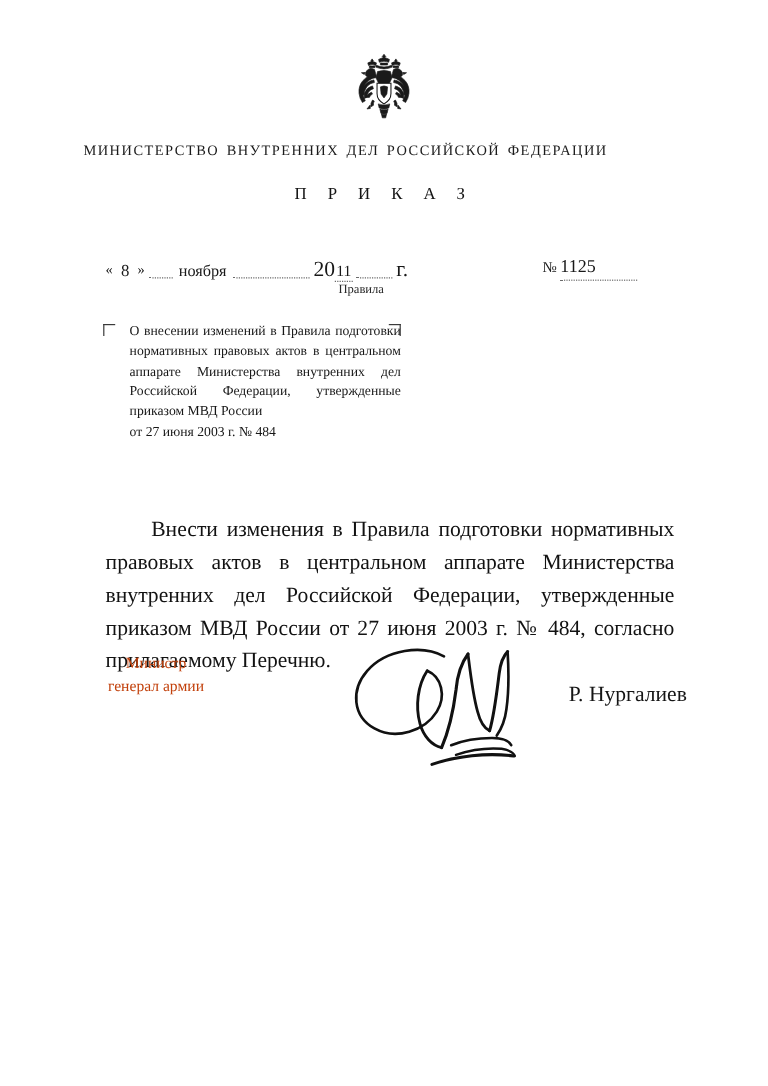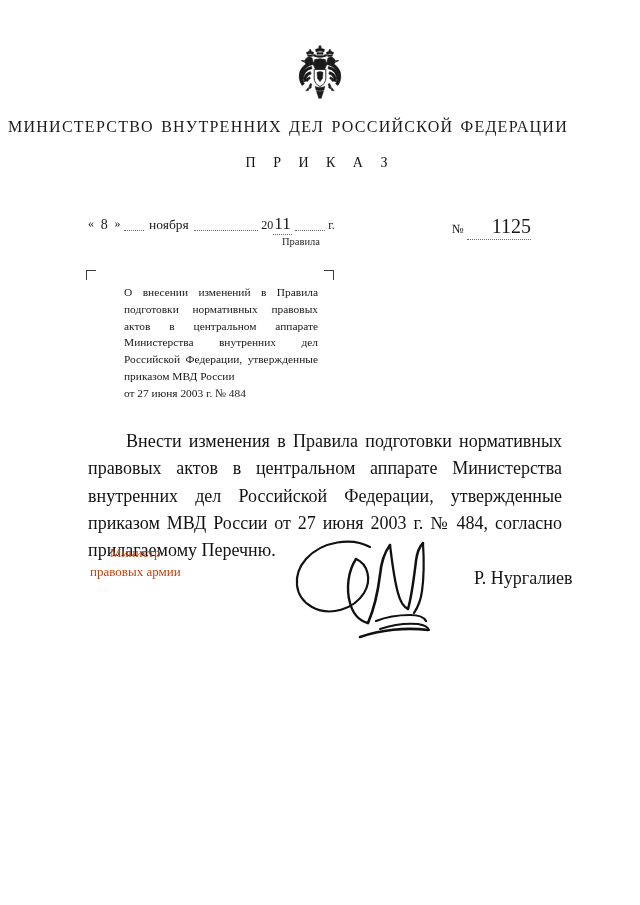--- a/index.html
+++ b/index.html
@@ -38,21 +38,21 @@
     display: block;
   }
 
   
   .ministry-line {
     position: absolute;
     top: 118px;
     left: 0;
     width: 576px;
     text-align: center;
-    font-size: 16px;
+    font-size: 12px;
     letter-spacing: 1.25px;
     word-spacing: 2px;
     font-weight: 400;
     color: #1b1b1b;
   }
 
   
   .order-word {
     position: absolute;
     top: 155px;
@@ -97,24 +97,24 @@
   .dotline.w1 { width: 20px; }
   .dotline.w2 { width: 64px; }
   .dotline.w3 { width: 30px; }
   .month {
     display: inline-block;
     text-align: left;
     font-size: 13.5px;
     margin: 0 2px;
     font-family: Liberation Serif, serif;
   }
-  .year-frag { font-size: 12px; }
+  .year-frag { font-size: 18px; }
   .year-tail {
     display: inline-block;
-    font-size: 17px;
+    font-size: 13px;
     border-bottom: 1px dotted #6a6a6a;
     padding: 0 1px;
   }
 
   .city {
     position: absolute;
     left: 282px;
     top: 22px;
     font-size: 10.5px;
     color: #2a2a2a;
@@ -124,24 +124,24 @@
     position: absolute;
     left: 452px;
     top: 1px;
     font-size: 13px;
     white-space: nowrap;
     color: #181818;
   }
   .number-group .no-sign { font-size: 12.5px; }
   .doc-number {
     display: inline-block;
-    font-size: 20px;
+    font-size: 15px;
     border-bottom: 1px dotted #6a6a6a;
     min-width: 64px;
-    text-align: right;
+    text-align: left;
     padding-bottom: 1px;
     margin-left: 3px;
   }
 
   
   .subject-block {
     position: absolute;
     left: 86px;
     top: 268px;
     width: 248px;
@@ -149,21 +149,21 @@
   .corner {
     position: absolute;
     width: 9px;
     height: 9px;
     border-top: 1px solid #3a3a3a;
   }
   .corner.tl { left: 0; top: 2px; border-left: 1px solid #3a3a3a; }
   .corner.tr { right: 0; top: 2px; border-right: 1px solid #3a3a3a; }
 
   .subject-text {
-    margin: 16px;
+    margin: 0;
     padding-left: 22px;
     font-size: 11.4px;
     line-height: 1.47;
     text-align: justify;
     text-align-last: left;
     color: #171717;
   }
   .subject-text .last-line {
     display: block;
     text-align: left;
@@ -303,21 +303,21 @@
     <span class="corner tl"></span>
     <span class="corner tr"></span>
     <p class="subject-text"><span>О внесении изменений в Правила подготовки нормативных правовых актов в центральном аппарате Министерства внутренних дел Российской Федерации, утвержденные приказом МВД России</span><span class="last-line">от 27 июня 2003 г. № 484</span></p>
   </div>
 
   <p class="body-text">Внести изменения в Правила подготовки нормативных правовых актов в центральном аппарате Министерства внутренних дел Российской Федерации, утвержденные приказом МВД России от 27 июня 2003 г. № 484, согласно прилагаемому Перечню.</p>
 
   <div class="sig-block">
     <div class="sig-title">
       <div>Министр</div>
-      <div>правовых армии</div>
+      <div>генерал армии</div>
     </div>
 
     <div class="sig-mark">
       <svg viewBox="0 0 180 120" aria-hidden="true">
         <g fill="none" stroke="#111111" stroke-linecap="round" stroke-linejoin="round">
           <path d="M82 16 C64 6, 34 10, 18 28 C4 44, 6 66, 24 76 C42 86, 66 78, 76 62 C84 49, 80 33, 68 28" stroke-width="2.2"></path>
           <path d="M68 28 C60 40, 58 58, 62 72 C65 83, 72 90, 80 92" stroke-width="2.4"></path>
           <path d="M80 92 C86 78, 90 60, 92 44 C93 33, 96 22, 102 14" stroke-width="2.6"></path>
           <path d="M102 14 C104 30, 106 48, 110 62 C112 70, 116 76, 120 78" stroke-width="2.3"></path>
           <path d="M120 78 C124 64, 126 46, 128 30 C129 22, 131 16, 135 12" stroke-width="2.5"></path>

